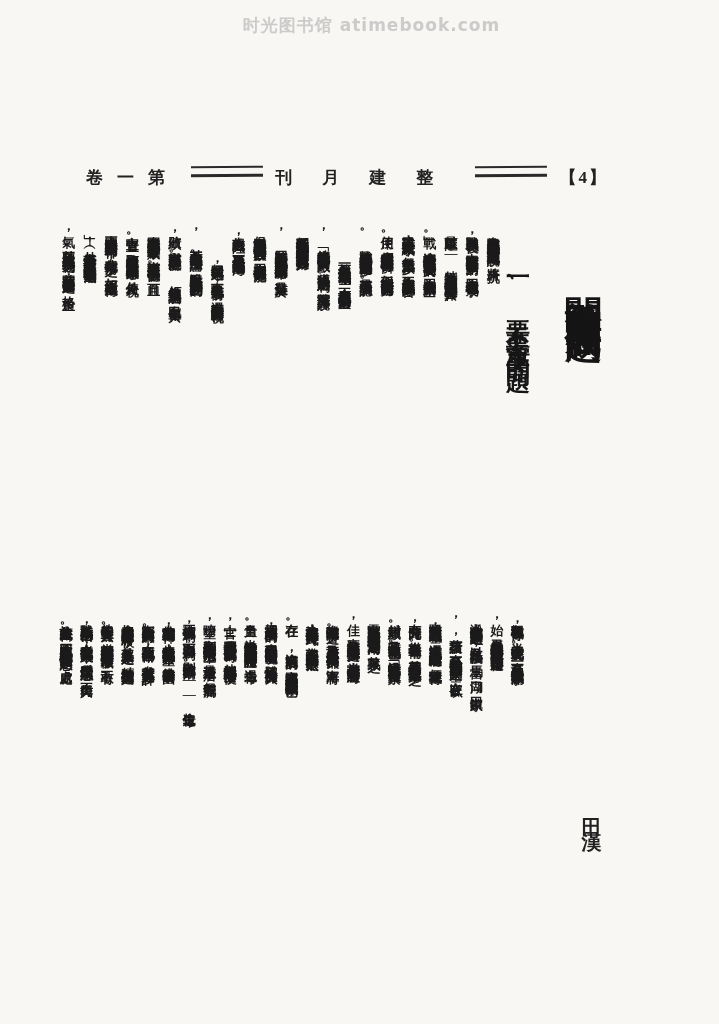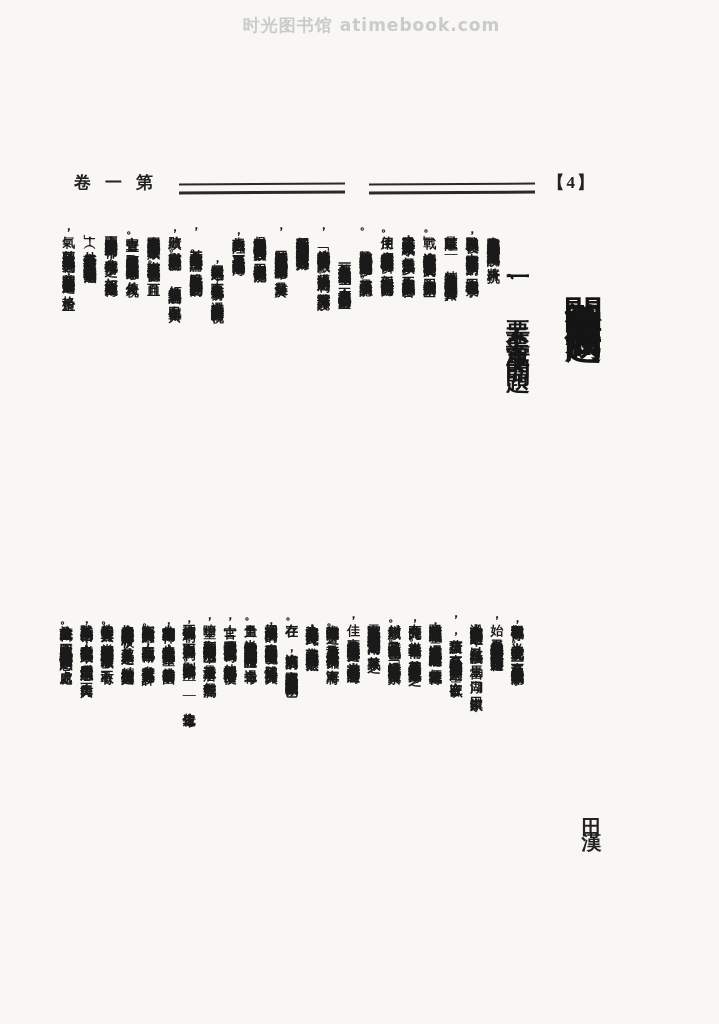--- a/index.html
+++ b/index.html
@@ -4,22 +4,22 @@
 <style>
   html,body{margin:0;padding:0;}
   body{width:719px;height:1024px;overflow:hidden;background:#f8f7f3;
        font-family:"Liberation Serif","DejaVu Serif",serif;}
   .page{position:relative;width:719px;height:1024px;background:#f8f7f3;color:#1b1b1b;}
 
   .watermark{position:absolute;top:14px;left:0;right:0;text-align:center;
     font-family:"DejaVu Sans","Liberation Sans",sans-serif;
     font-size:17px;letter-spacing:1px;color:#cbcbcb;font-weight:bold;padding-left:24px;}
 
-  .header{position:absolute;left:74px;top:166px;width:522px;height:28px;
-    display:flex;align-items:flex-end;}
+  .header{position:absolute;left:86px;top:166px;width:522px;height:28px;
+    display:flex;align-items:flex-start;}
   .hdr-text{font-size:17px;font-weight:bold;white-space:nowrap;color:#222;}
   .vol{letter-spacing:14px;}
   .mag{letter-spacing:30px;}
   .pagenum{letter-spacing:2px;}
   .dbl-rule{flex:1;height:6px;border-top:2px solid #2a2a2a;border-bottom:3px solid #2a2a2a;
     margin:0 12px;transform:rotate(-0.3deg);}
 
   .vcol{writing-mode:vertical-rl;text-orientation:upright;}
 
   .title{position:absolute;left:556px;top:268px;width:52px;height:460px;
@@ -39,20 +39,21 @@
 </head>
 <body>
 
 <div class="page">
 
   <div class="watermark">时光图书馆 atimebook.com</div>
 
   <div class="header">
     <span class="hdr-text vol">卷一第</span>
     <span class="dbl-rule"></span>
+    <span class="hdr-text mag">刊月建整</span>
     <span class="dbl-rule"></span>
     <span class="hdr-text pagenum">【4】</span>
   </div>
 
   <div class="title vcol">關於中國海軍的幾個問題</div>
   <div class="author vcol">田漢</div>
   <div class="section-heading vcol">一、要不要海軍的問題</div>
 
   <div class="band band-top">
     <div class="col">自抗戰開始以來常聽得前方將士們這樣高興地說：「將來抗</div>

